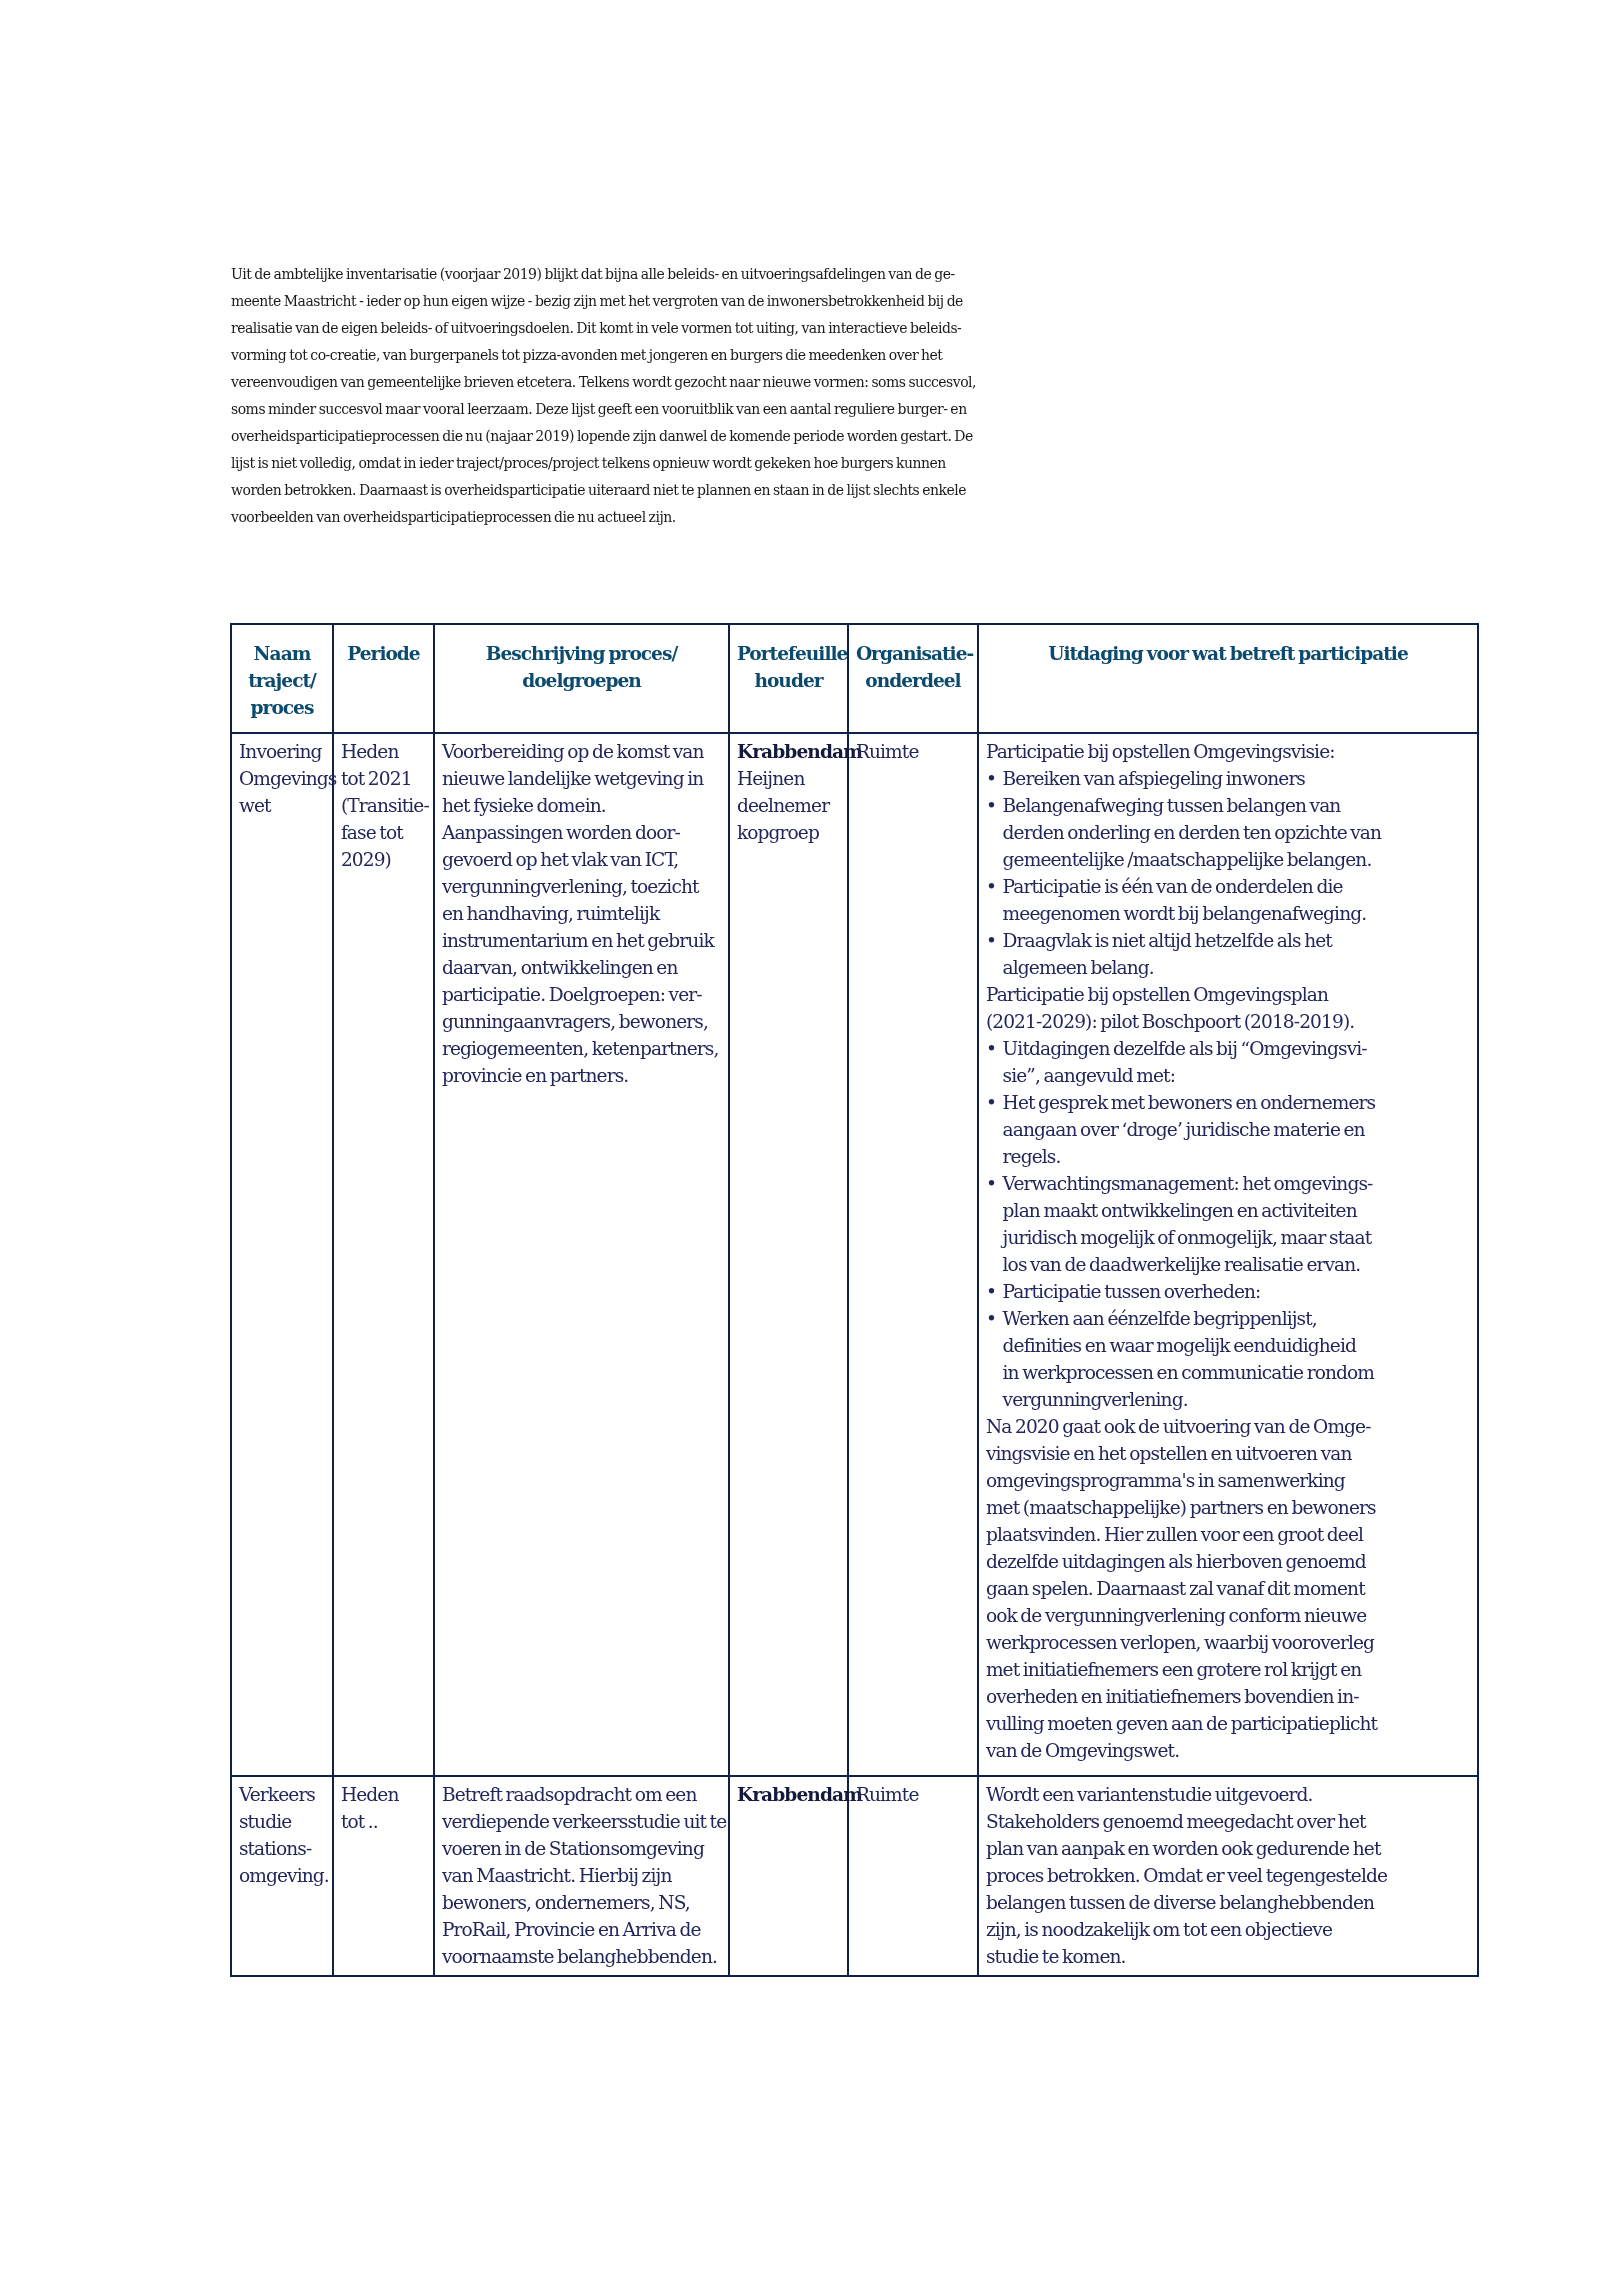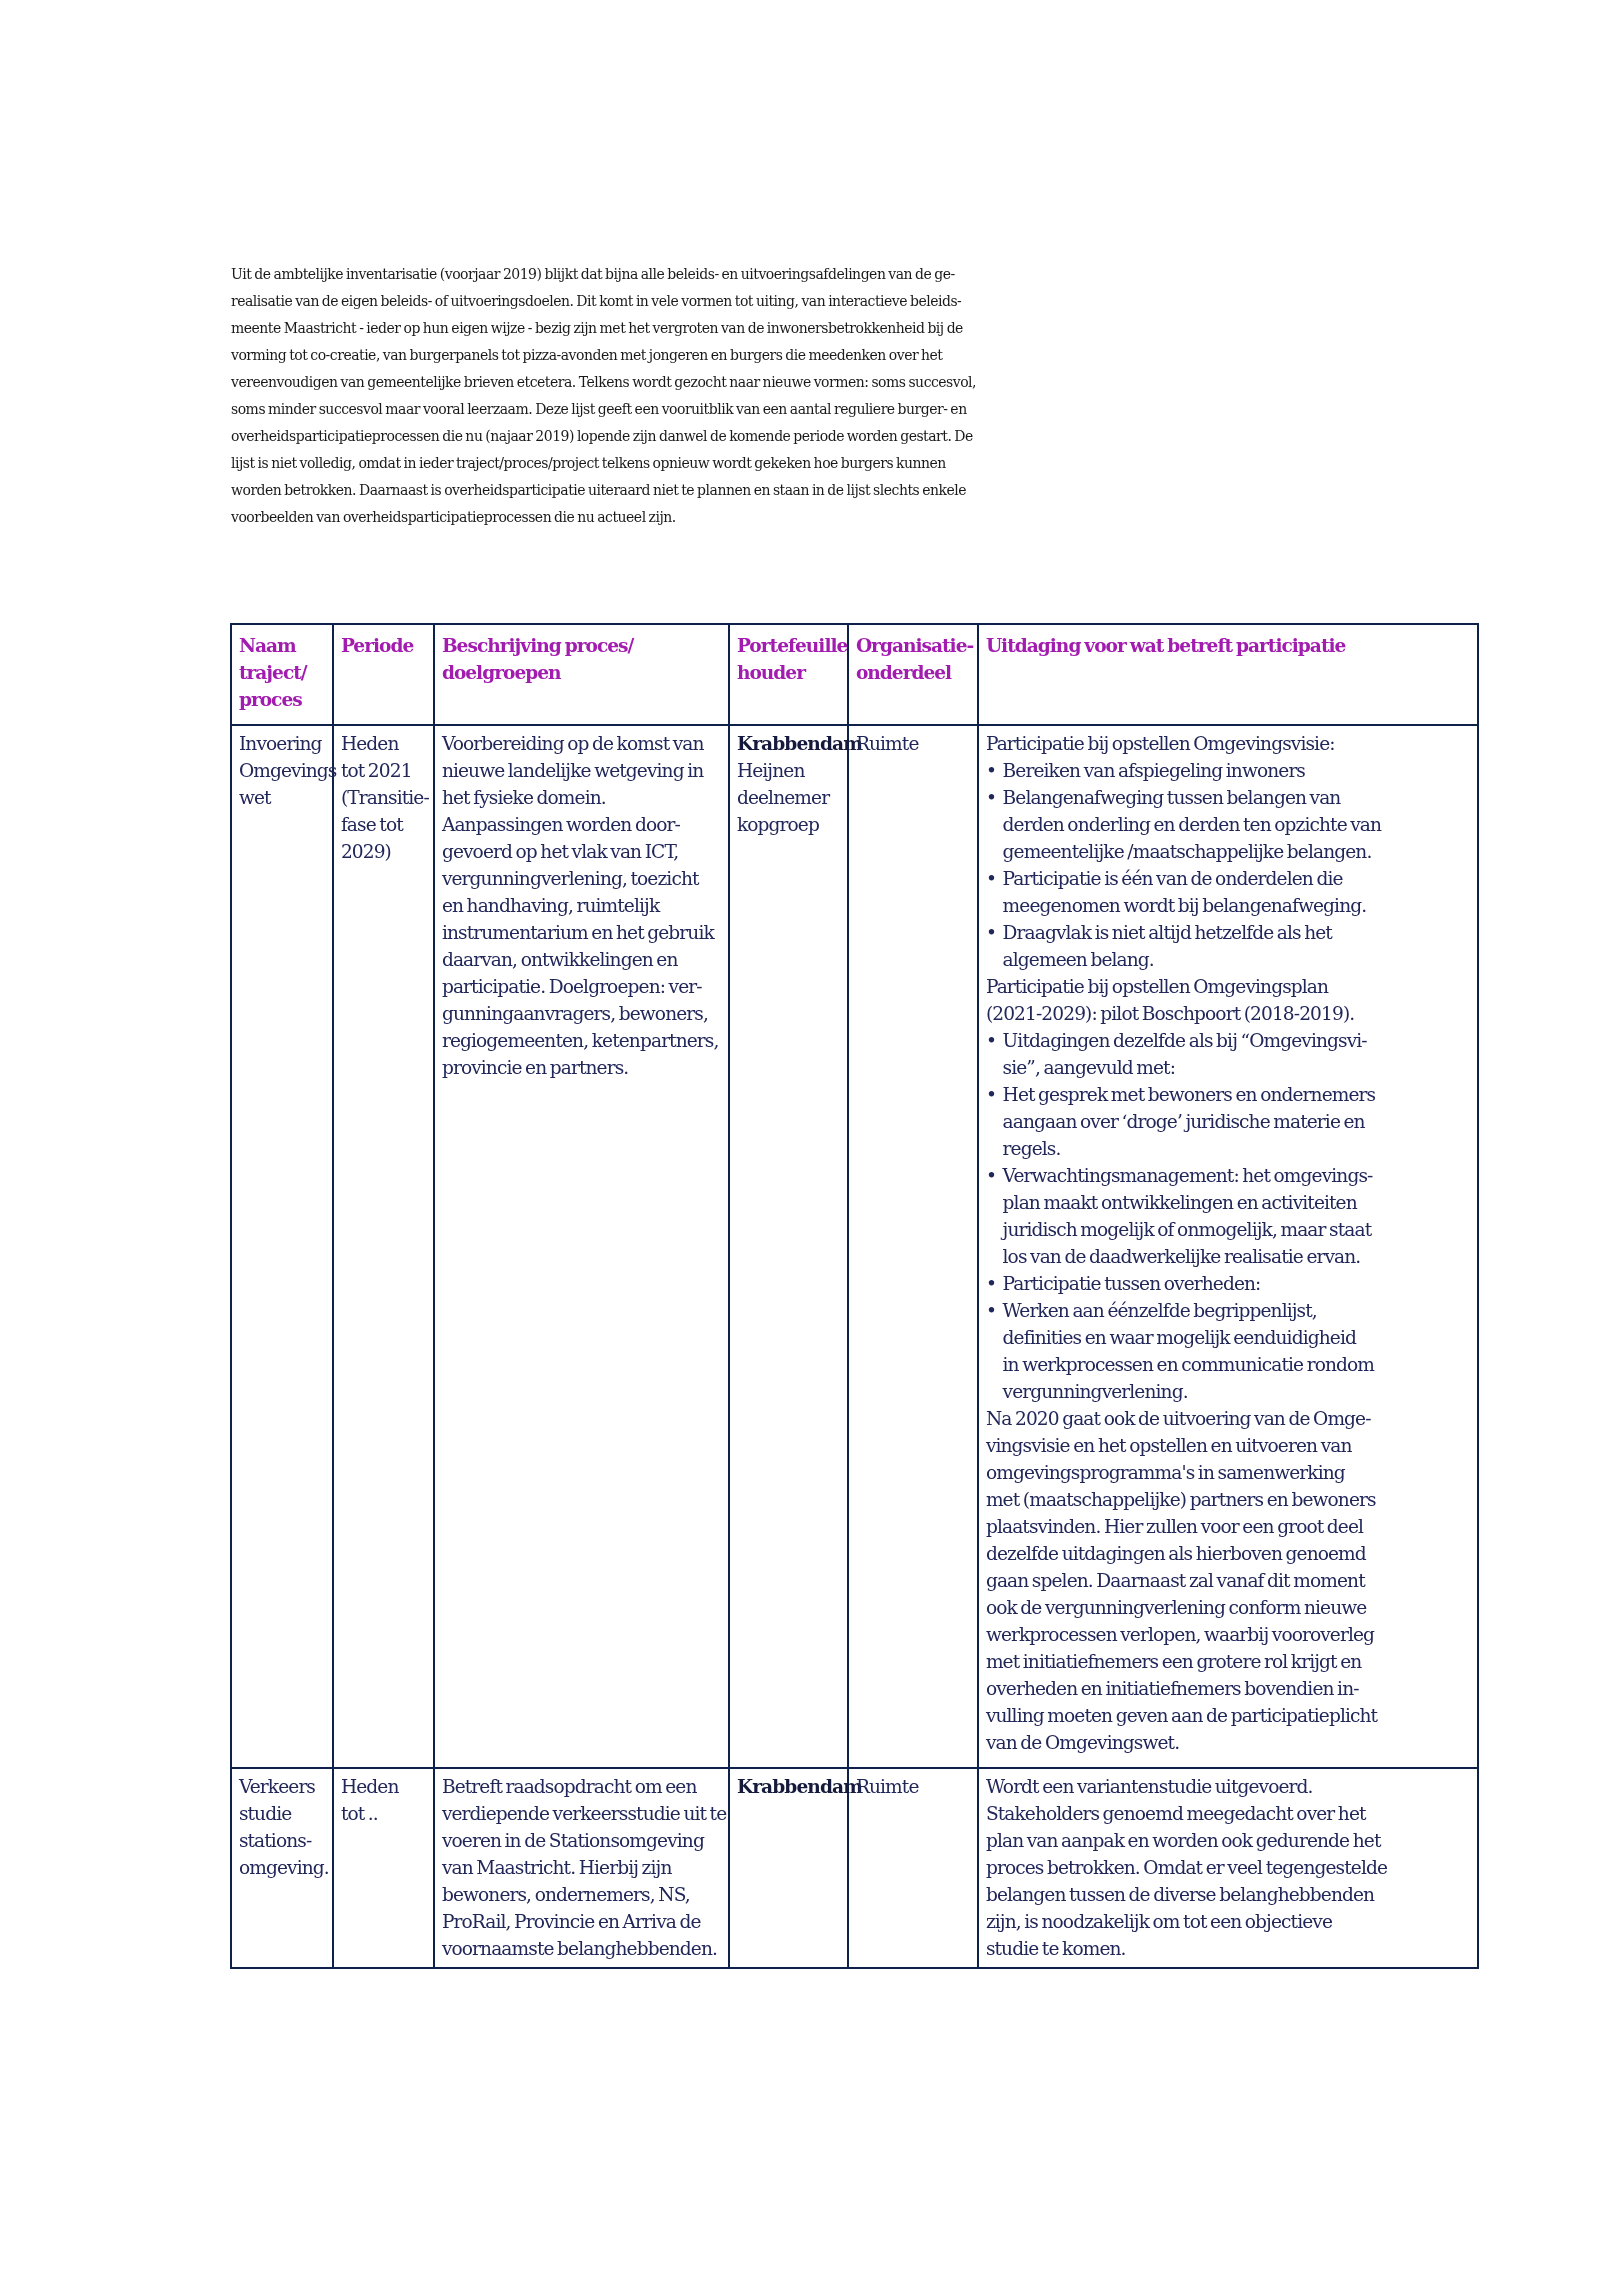--- a/index.html
+++ b/index.html
@@ -13,37 +13,37 @@
     table.doc {
       position: absolute; left: 230px; top: 623px; width: 1249px;
       border-collapse: collapse; table-layout: fixed;
       font-family: "DejaVu Serif", serif; color: #22275a;
     }
     table.doc th, table.doc td {
       border: 2.9px solid #0e2148; vertical-align: top; text-align: left;
       padding: 3.9px 6.9px 5.9px 6.9px;
       font-size: 18.6px; line-height: 27px; letter-spacing: -0.9px; word-spacing: -1.5px;
     }
-    table.doc th { font-weight: bold; color: #a21caf; height: 86px; padding-top: 7px; letter-spacing: -1px; }
+    table.doc th { font-weight: bold; color: #0c4a6e; height: 86px; padding-top: 15px; letter-spacing: -1px; text-align: center; }
     table.doc td .line { display: block; white-space: nowrap; }
     table.doc td .b { font-weight: bold; color: #151a3d; }
     .bul { display: block; white-space: nowrap; position: relative; padding-left: 16.7px; }
     .bul.first::before { content: "\2022"; position: absolute; left: 0; top: 0; }
     .c1 { width: 102px; } .c2 { width: 101px; } .c3 { width: 295px; }
     .c4 { width: 119px; } .c5 { width: 130px; } .c6 { width: auto; }
     tr.r1 td { height: 1031px; }
     tr.r2 td { height: 176px; }
   </style>
 </head>
 <body>
 
 <div class="intro">
   <span>Uit de ambtelijke inventarisatie (voorjaar 2019) blijkt dat bijna alle beleids- en uitvoeringsafdelingen van de ge-</span>
+  <span>meente Maastricht - ieder op hun eigen wijze - bezig zijn met het vergroten van de inwonersbetrokkenheid bij de</span>
   <span>realisatie van de eigen beleids- of uitvoeringsdoelen. Dit komt in vele vormen tot uiting, van interactieve beleids-</span>
-  <span>meente Maastricht - ieder op hun eigen wijze - bezig zijn met het vergroten van de inwonersbetrokkenheid bij de</span>
   <span>vorming tot co-creatie, van burgerpanels tot pizza-avonden met jongeren en burgers die meedenken over het</span>
   <span>vereenvoudigen van gemeentelijke brieven etcetera. Telkens wordt gezocht naar nieuwe vormen: soms succesvol,</span>
   <span>soms minder succesvol maar vooral leerzaam. Deze lijst geeft een vooruitblik van een aantal reguliere burger- en</span>
   <span>overheidsparticipatieprocessen die nu (najaar 2019) lopende zijn danwel de komende periode worden gestart. De</span>
   <span>lijst is niet volledig, omdat in ieder traject/proces/project telkens opnieuw wordt gekeken hoe burgers kunnen</span>
   <span>worden betrokken. Daarnaast is overheidsparticipatie uiteraard niet te plannen en staan in de lijst slechts enkele</span>
   <span>voorbeelden van overheidsparticipatieprocessen die nu actueel zijn.</span>
 </div>
 
 <table class="doc">

